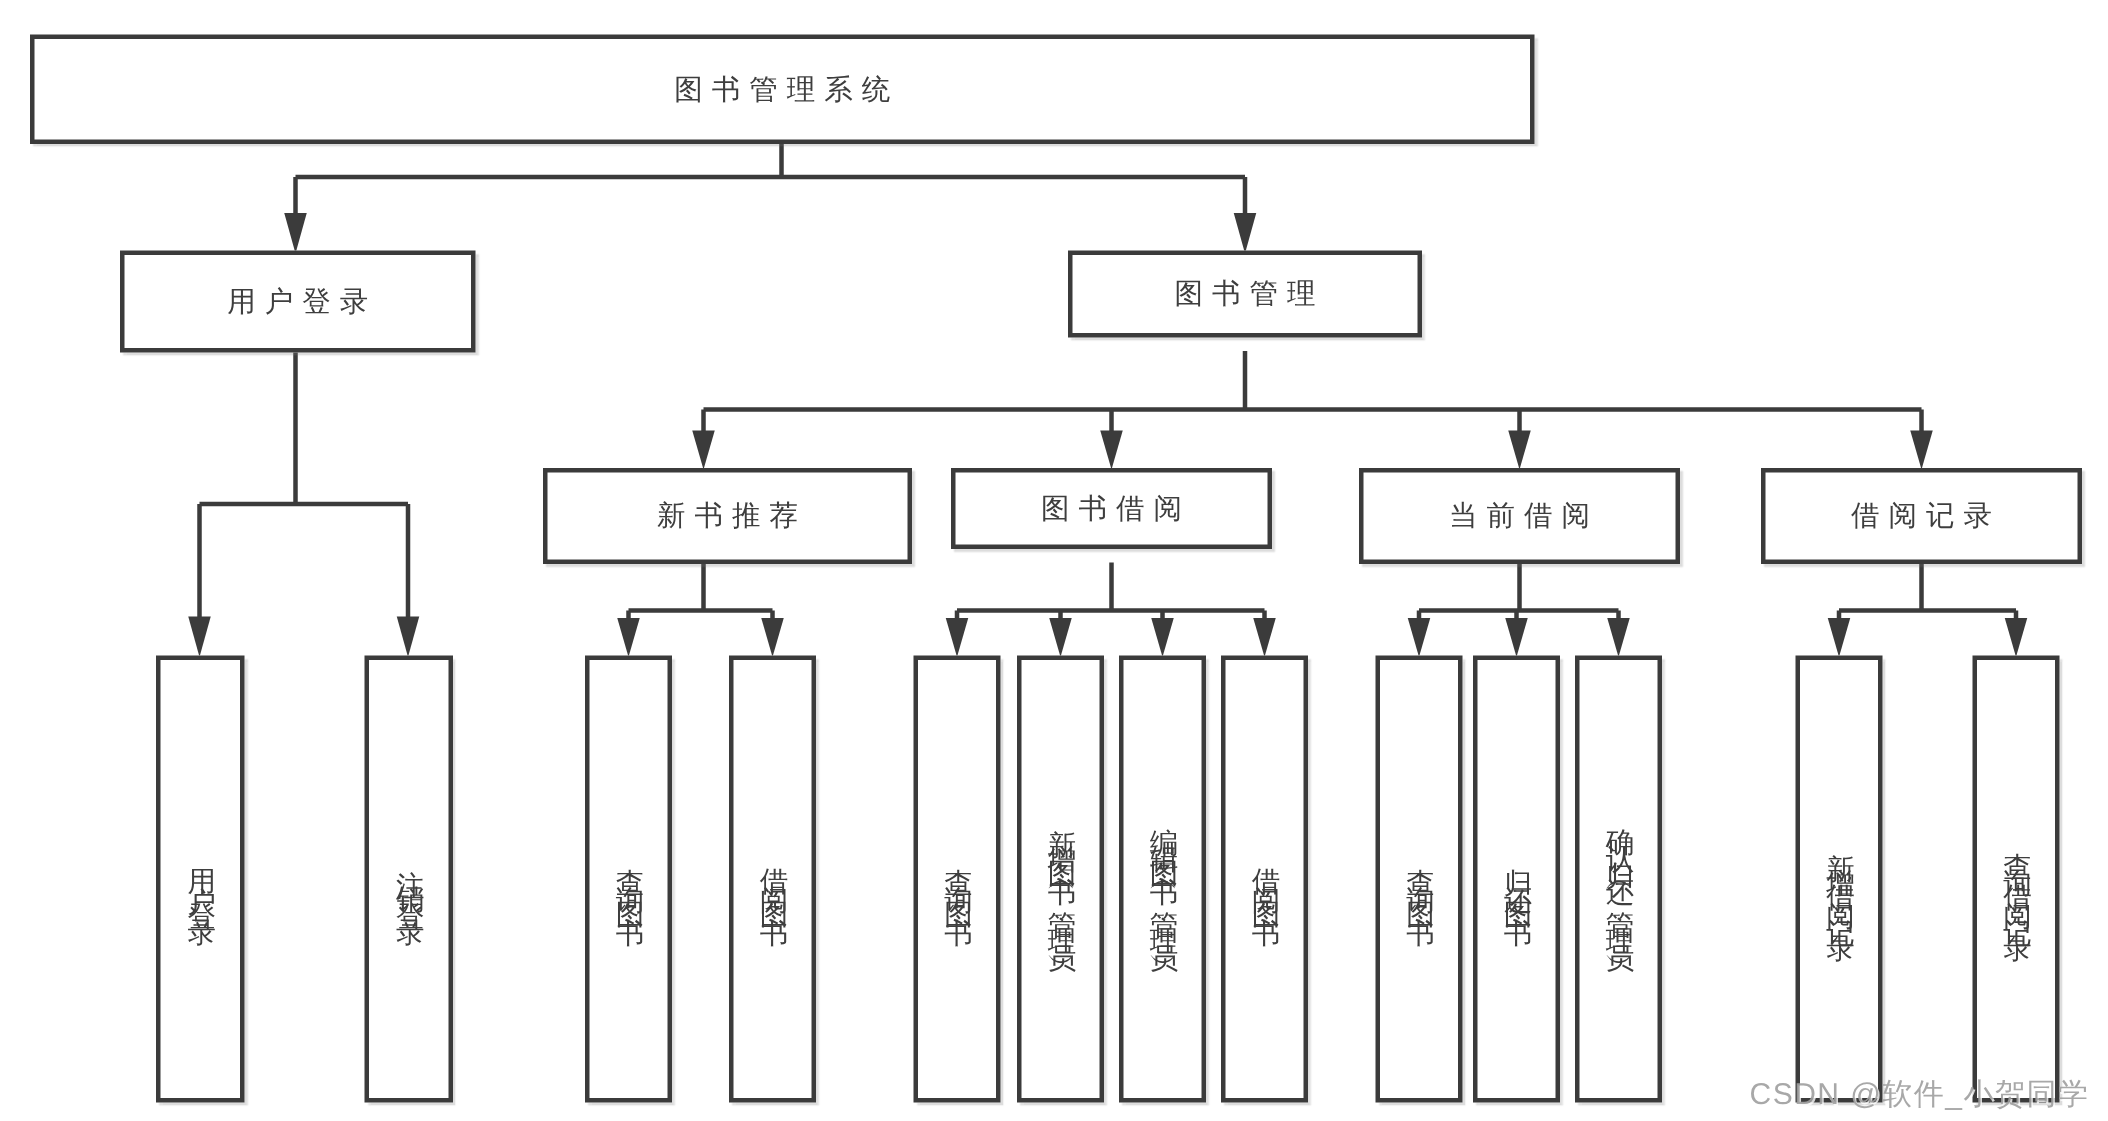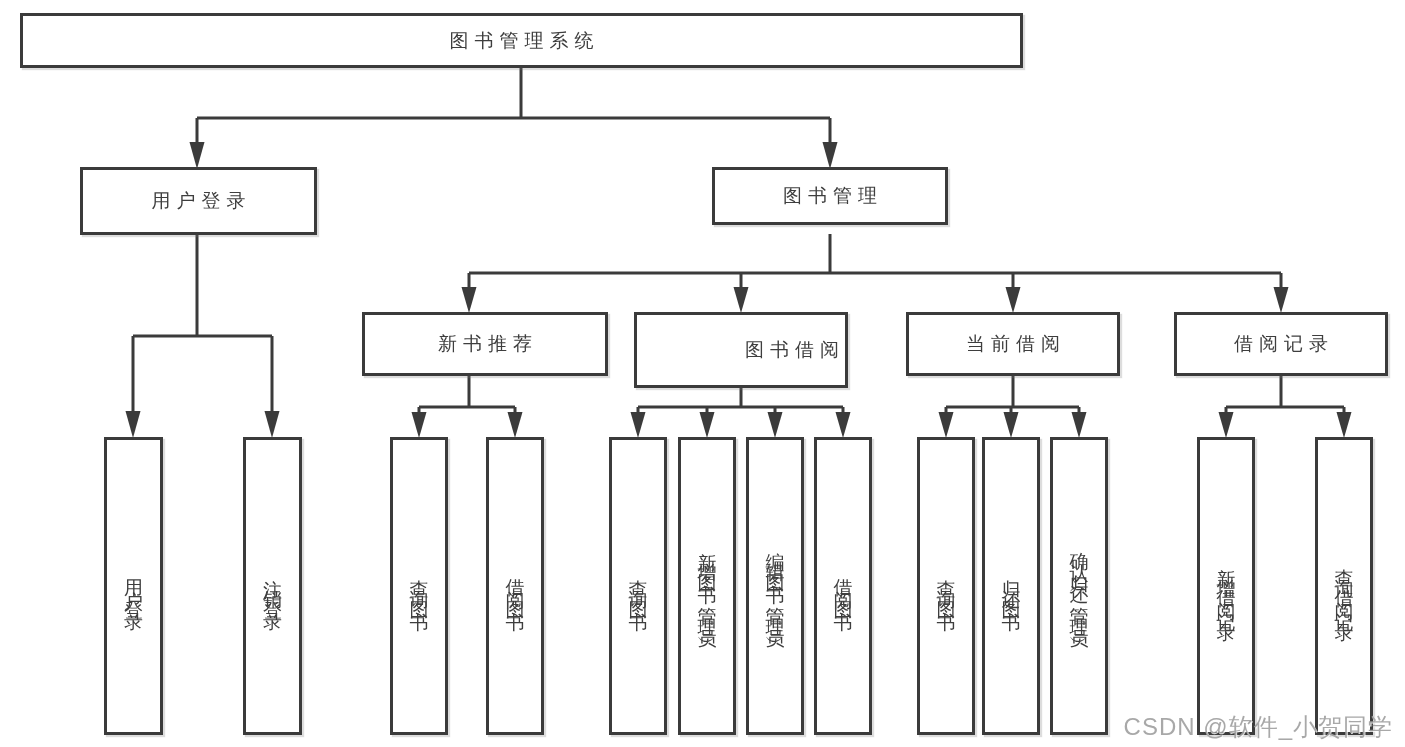--- a/index.html
+++ b/index.html
@@ -44,21 +44,21 @@
     font-size: 19px;
     writing-mode: vertical-rl;
     text-orientation: mixed;
     letter-spacing: 11px;
     white-space: nowrap;
   }
   .watermark {
     position: absolute;
     right: 12px;
     bottom: 4px;
-    font-size: 24px;
+    font-size: 20px;
     color: rgba(158,158,158,0.9);
     text-shadow: 1px 1px 0 rgba(255,255,255,0.8);
     z-index: 10;
     letter-spacing: 1px;
     white-space: nowrap;
     text-align: right;
   }
 </style>
 </head>
 <body>
@@ -105,35 +105,35 @@
 
       <polygon points="938.5,412 953.5,412 946,438"></polygon>
       <polygon points="1003.5,412 1018.5,412 1011,438"></polygon>
       <polygon points="1071.5,412 1086.5,412 1079,438"></polygon>
 
       <polygon points="1218.5,412 1233.5,412 1226,438"></polygon>
       <polygon points="1336.5,412 1351.5,412 1344,438"></polygon>
     </g>
   </svg>
 
-  <div class="box" style="left:20px; top:13px; width:1003px; height:55px;">
+  <div class="box" style="left:20px; top:23px; width:1003px; height:73px;">
     <span class="hlabel">图书管理系统</span>
   </div>
 
   <div class="box" style="left:80px; top:167px; width:237px; height:68px;">
     <span class="hlabel">用户登录</span>
   </div>
   <div class="box" style="left:712px; top:167px; width:236px; height:58px;">
     <span class="hlabel">图书管理</span>
   </div>
 
   <div class="box" style="left:362px; top:312px; width:246px; height:64px;">
     <span class="hlabel">新书推荐</span>
   </div>
-  <div class="box" style="left:634px; top:312px; width:214px; height:76px;justify-content:flex-end;">
+  <div class="box" style="left:634px; top:312px; width:214px; height:54px;">
     <span class="hlabel">图书借阅</span>
   </div>
   <div class="box" style="left:1174px; top:312px; width:214px; height:64px;">
     <span class="hlabel">借阅记录</span>
   </div>
   <div class="box" style="left:906px; top:312px; width:214px; height:64px;">
     <span class="hlabel">当前借阅</span>
   </div>
 
   <div class="box" style="left:104px; top:437px; width:59px; height:298px;">

